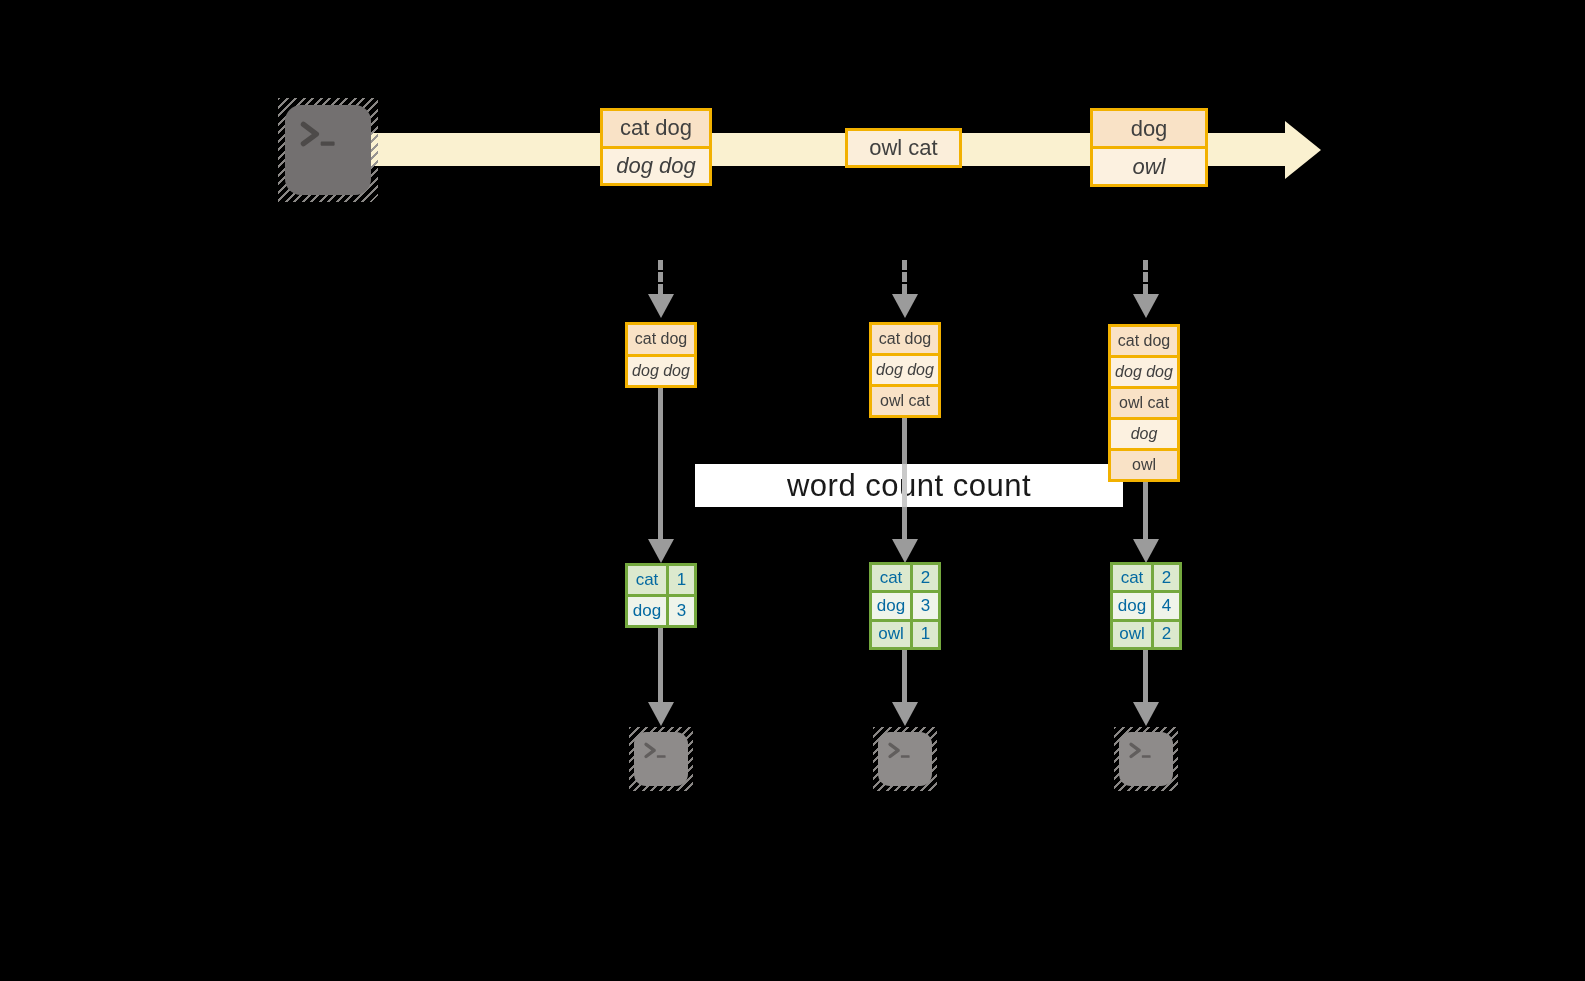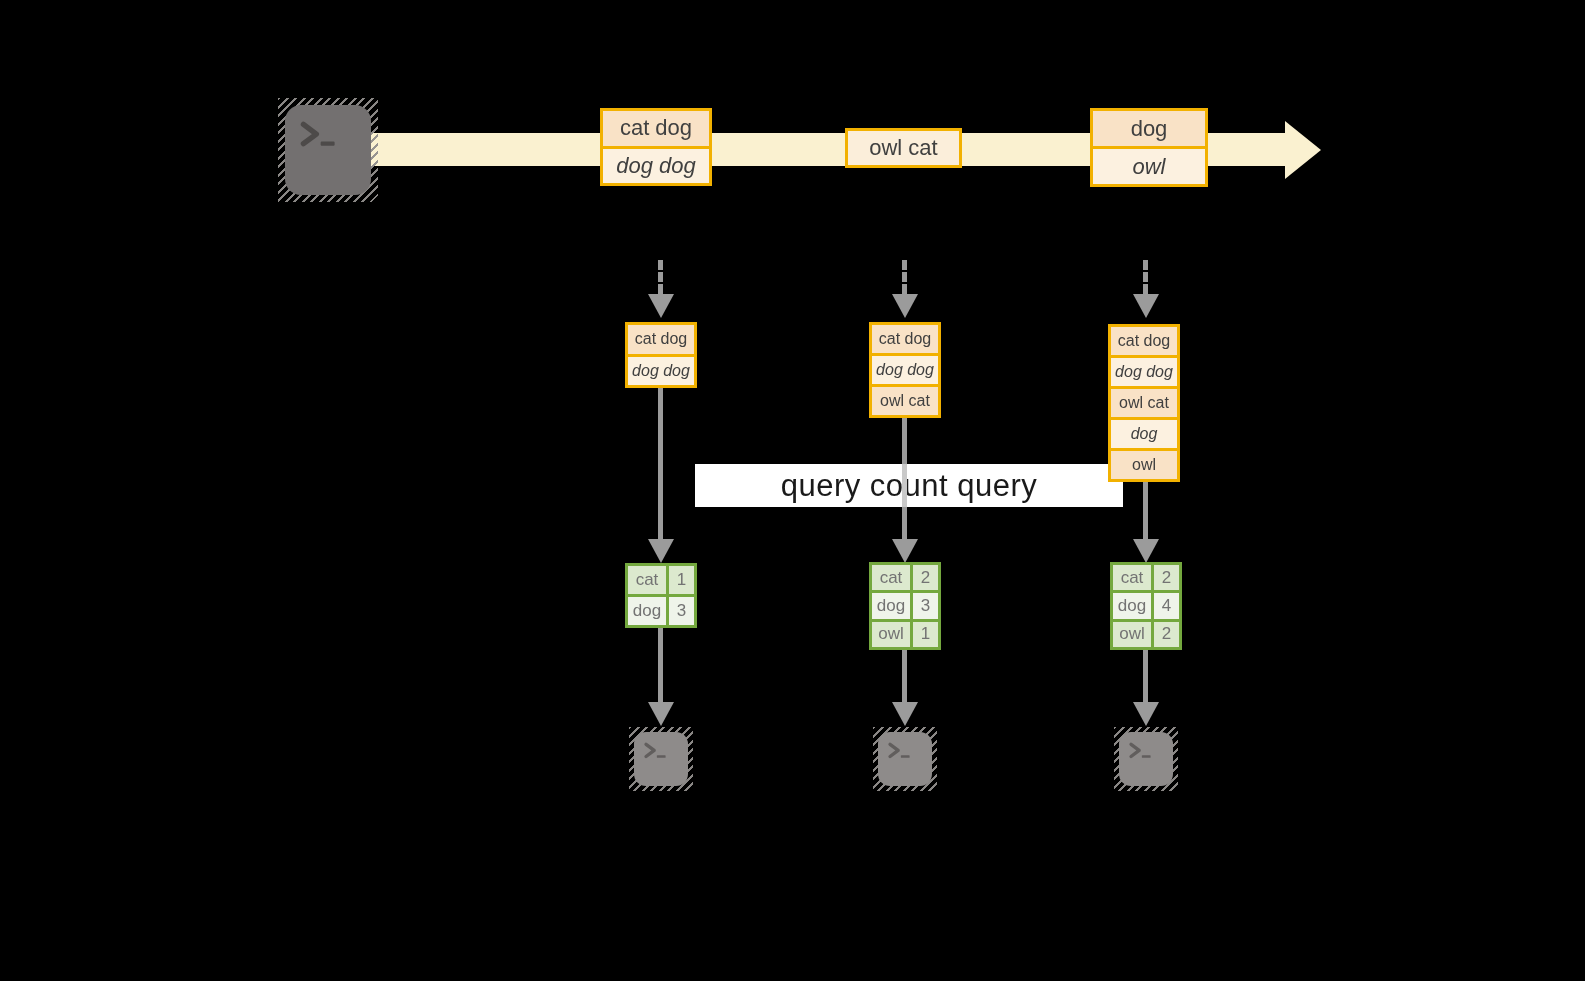--- a/index.html
+++ b/index.html
@@ -37,21 +37,21 @@
   .solid-line{position:absolute;width:5px;background:#9B9B9B;z-index:2;}
   .solid-line.over-banner{background:#C9C9C9;}
   .ah{position:absolute;width:0;height:0;z-index:2;
     border-left:13px solid transparent;border-right:13px solid transparent;border-top:24px solid #9B9B9B;}
   
   .banner{position:absolute;left:695px;top:464px;width:428px;height:43px;background:#FFFFFF;z-index:1;
     display:flex;align-items:center;justify-content:center;}
   .banner span{font-size:31px;font-weight:300;color:#1a1a1a;letter-spacing:.5px;}
   
   .gtable{position:absolute;z-index:3;background:#74A83E;border:3px solid #74A83E;
-    display:grid;grid-template-columns:1fr 25px;gap:3px;box-sizing:border-box;font-size:17px;color:#737373;}
+    display:grid;grid-template-columns:1fr 25px;gap:3px;box-sizing:border-box;font-size:17px;color:#0369a1;}
   .gcell{display:flex;align-items:center;justify-content:center;}
   .ga{background:#DCE9CE;}
   .gb{background:#EFF4EA;}
 </style>
 </head>
 <body>
 
 <div class="canvas">
 
   <div class="stream-shaft"></div>
@@ -96,21 +96,21 @@
   </div>
   <div class="obox state-font" style="left:1108px;top:324px;width:72px;height:158px;">
     <div class="orow peach">cat dog</div>
     <div class="orow cream">dog dog</div>
     <div class="orow peach">owl cat</div>
     <div class="orow cream">dog</div>
     <div class="orow peach">owl</div>
   </div>
 
   <div class="banner">
-    <span>query count query</span>
+    <span>word count count</span>
   </div>
 
   <div class="solid-line" style="left:658px;top:388px;height:152px;"></div>
   <div class="ah" style="left:648px;top:539px;"></div>
   <div class="solid-line" style="left:902px;top:418px;height:46px;"></div>
   <div class="solid-line over-banner" style="left:902px;top:464px;height:43px;"></div>
   <div class="solid-line" style="left:902px;top:507px;height:33px;"></div>
   <div class="ah" style="left:892px;top:539px;"></div>
   <div class="solid-line" style="left:1143px;top:482px;height:58px;"></div>
   <div class="ah" style="left:1133px;top:539px;"></div>

